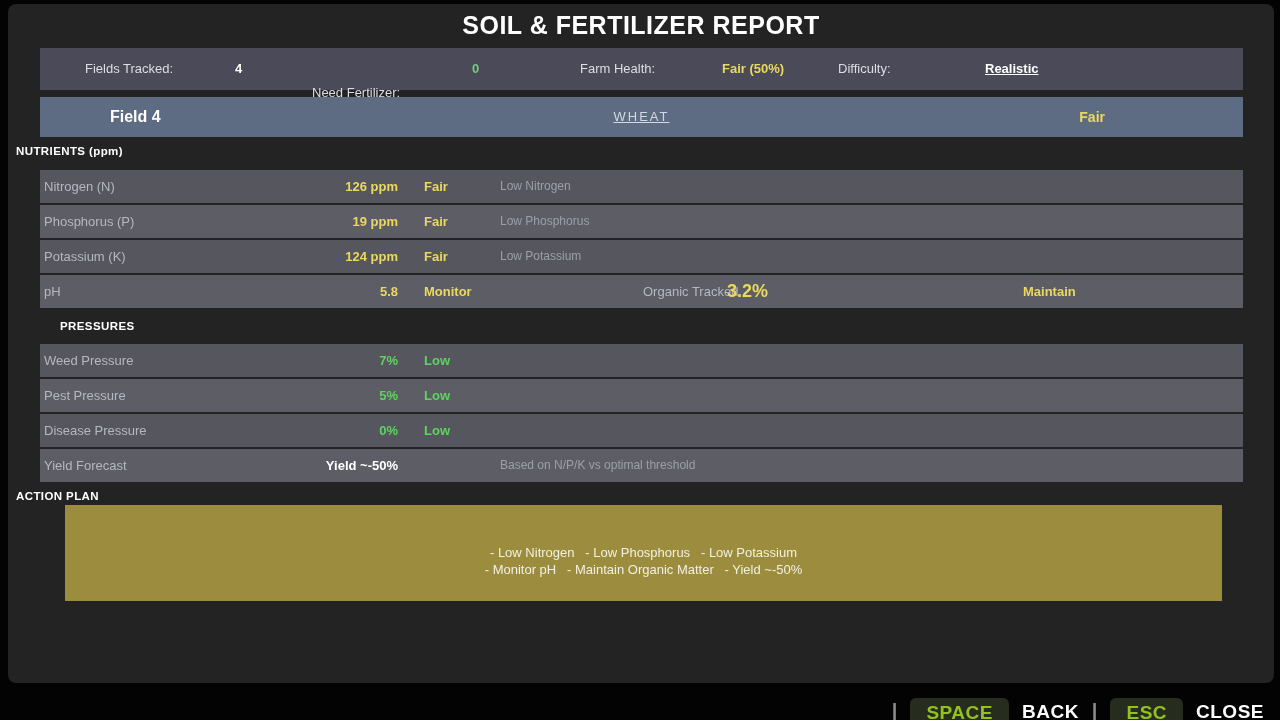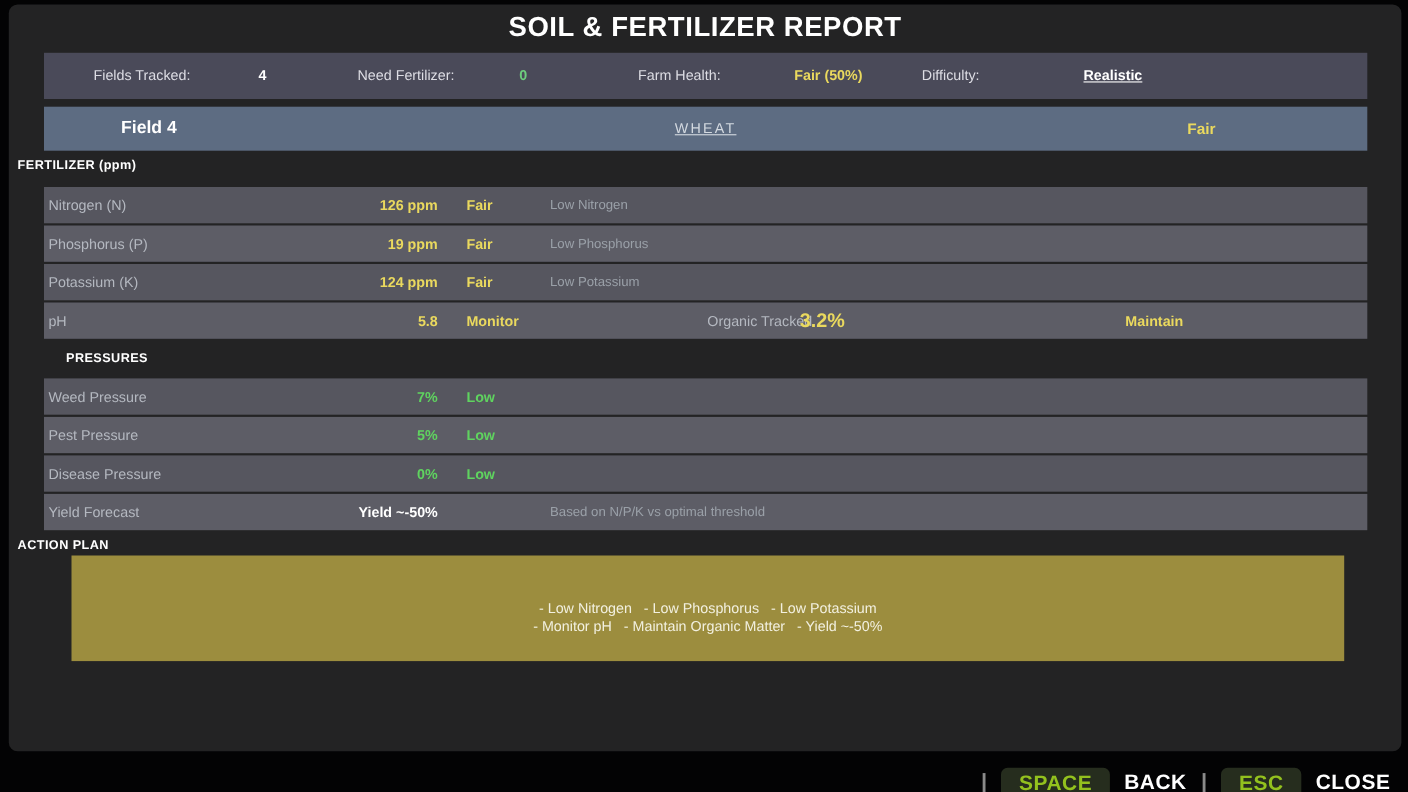--- a/index.html
+++ b/index.html
@@ -20,21 +20,21 @@
     letter-spacing:0.5px;
   }
   
   .stats-bar {
     position:absolute; left:32px; top:44px; width:1203px; height:42px;
     background:#4a4a59;
   }
   .stats-bar span { position:absolute; line-height:42px; font-size:13px; color:#dddde4; white-space:nowrap; }
   .stats-bar .v { font-weight:bold; color:#ffffff; }
   .s-ft-l { left:45px; }  .s-ft-v { left:195px; }
-  .s-nf-l { left:285px; } .s-nf-v { left:432px; color:#6ece7e !important; }
+  .s-nf-l { left:272px;margin-top:24px; } .s-nf-v { left:432px; color:#6ece7e !important; }
   .s-fh-l { left:540px; } .s-fh-v { left:682px; color:#ead95e !important; }
   .s-df-l { left:798px; } .s-df-v { left:945px;text-decoration:underline; }
   
   .field-header {
     position:absolute; left:32px; top:93px; width:1203px; height:40px;
     background:#5d6c82;
   }
   .field-header span { position:absolute; line-height:40px; white-space:nowrap; }
   .fh-name { left:70px; font-size:16px; font-weight:bold; color:#ffffff; }
   .fh-crop { left:0; width:100%; text-align:center; font-size:13px; color:#d3d9e0; letter-spacing:2px;text-decoration:underline; }
@@ -102,21 +102,21 @@
     <span class="s-df-l">Difficulty:</span>
     <span class="s-df-v v">Realistic</span>
   </div>
 
   <div class="field-header">
     <span class="fh-name">Field 4</span>
     <span class="fh-crop">WHEAT</span>
     <span class="fh-status">Fair</span>
   </div>
 
-  <div class="section-label lbl-nutrients">FERTILIZER (ppm)</div>
+  <div class="section-label lbl-nutrients">NUTRIENTS (ppm)</div>
 
   <div class="rows rows-nutrients">
     <div class="row">
       <span class="r-label">Nitrogen (N)</span>
       <span class="r-value">126 ppm</span>
       <span class="r-status">Fair</span>
       <span class="r-note">Low Nitrogen</span>
     </div>
     <div class="row">
       <span class="r-label">Phosphorus (P)</span>

